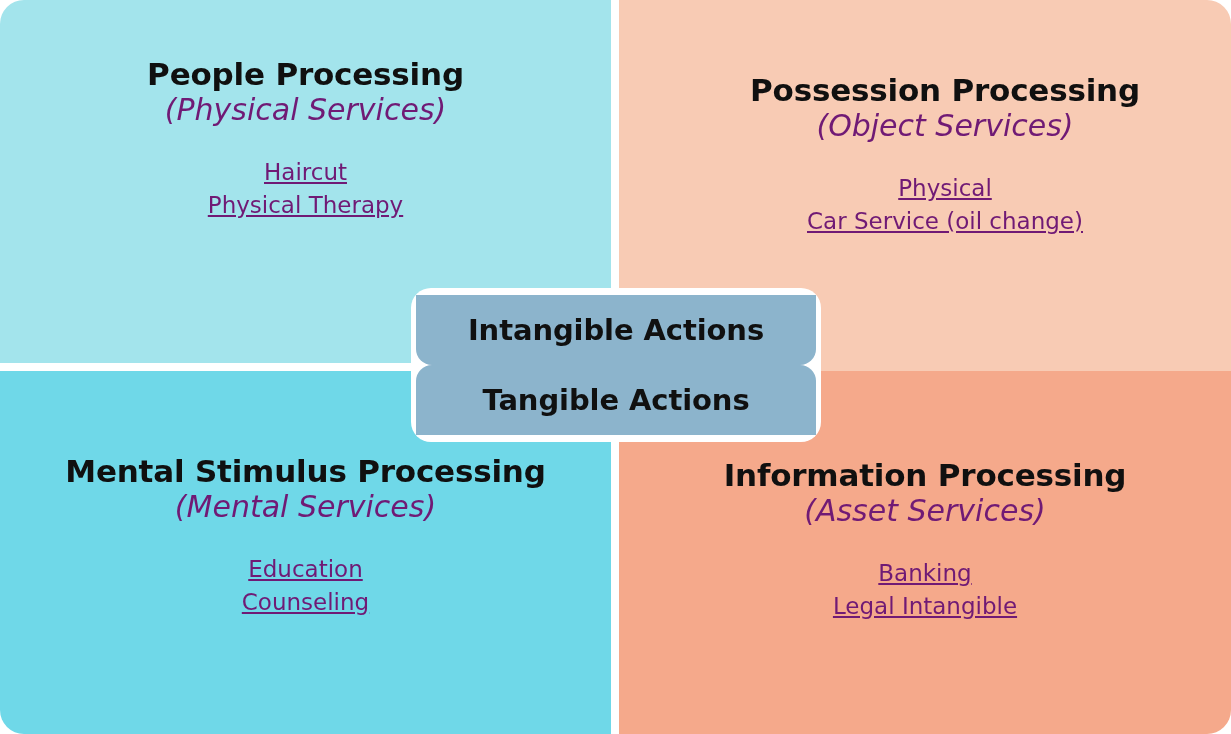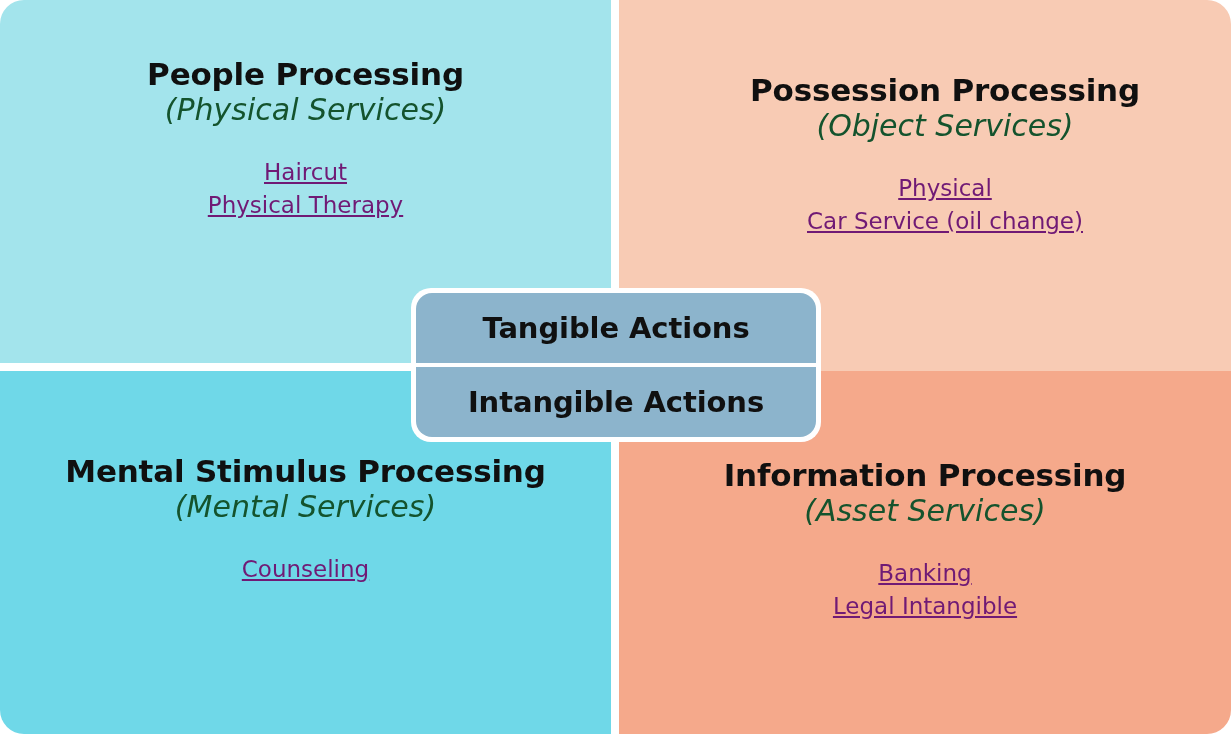--- a/index.html
+++ b/index.html
@@ -65,21 +65,21 @@
     font-weight: bold;
     color: #101010;
     line-height: 1.08;
     text-align: center;
     letter-spacing: -0.2px;
     white-space: nowrap;
   }
   .q-subtitle {
     font-size: 30px;
     font-style: italic;
-    color: #14532d;
+    color: #701a75;
     line-height: 1.28;
     text-align: center;
     white-space: nowrap;
   }
   .q-examples {
     margin-top: 26px;
     text-align: center;
   }
   .q-example {
     font-size: 23px;
@@ -148,31 +148,32 @@
     <div class="q-examples">
       <div class="q-example">Physical</div>
       <div class="q-example">Car Service (oil change)</div>
     </div>
   </div>
 
   <div class="quadrant q-bl">
     <div class="q-title">Mental Stimulus Processing</div>
     <div class="q-subtitle">(Mental Services)</div>
     <div class="q-examples">
+      <div class="q-example">Education</div>
       <div class="q-example">Counseling</div>
     </div>
   </div>
 
   <div class="quadrant q-br">
     <div class="q-title">Information Processing</div>
     <div class="q-subtitle">(Asset Services)</div>
     <div class="q-examples">
       <div class="q-example">Banking</div>
       <div class="q-example">Legal Intangible</div>
     </div>
   </div>
 
   <div id="center-labels">
+    <div class="center-label bottom">Intangible Actions</div>
     <div class="center-label top">Tangible Actions</div>
-    <div class="center-label bottom">Intangible Actions</div>
   </div>
 
 </div>
 
 </body></html>

